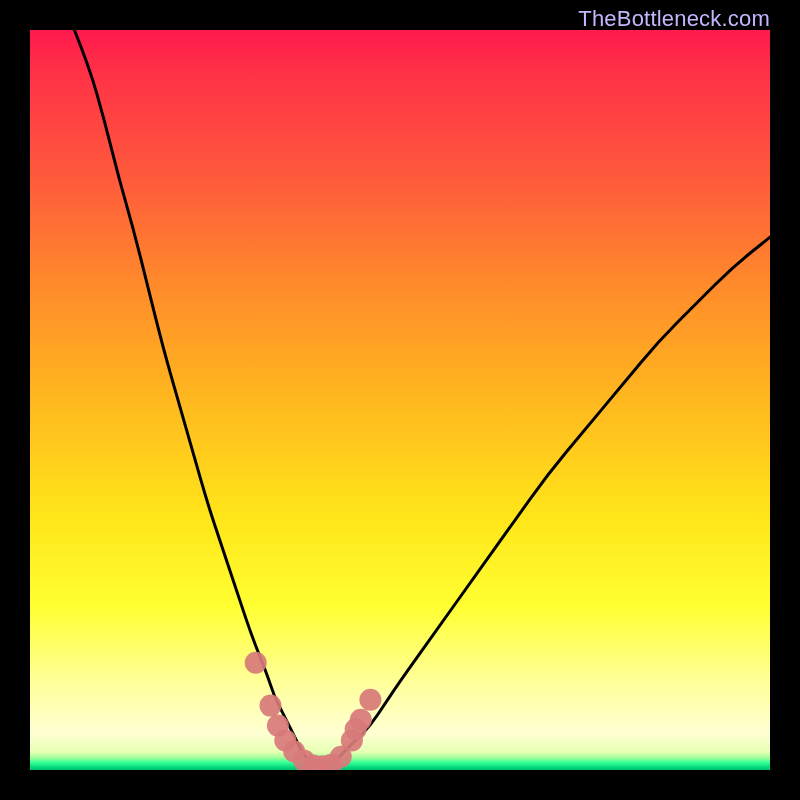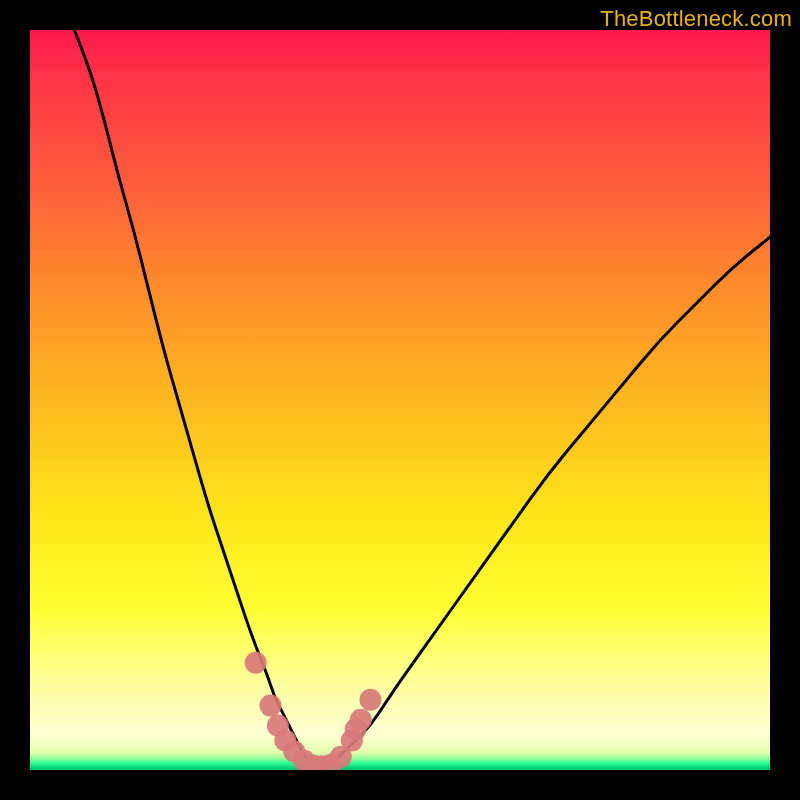--- a/index.html
+++ b/index.html
@@ -49,22 +49,22 @@
       #99ff99 98.4%,
       #33ff99 99.0%,
       #18e884 99.4%,
       #00d47a 99.7%,
       #00c46f 100%
     );
   }
   .watermark {
     position: absolute;
     top: 6px;
-    right: 8px;
-    color: #eab308;
+    right: 30px;
+    color: #c4b5fd;
     font-size: 22px;
     letter-spacing: 0.2px;
     font-weight: 400;
     margin-left: 12px;
   }
   svg.curve {
     position: absolute;
     left: 0;
     top: 0;
     width: 740px;

